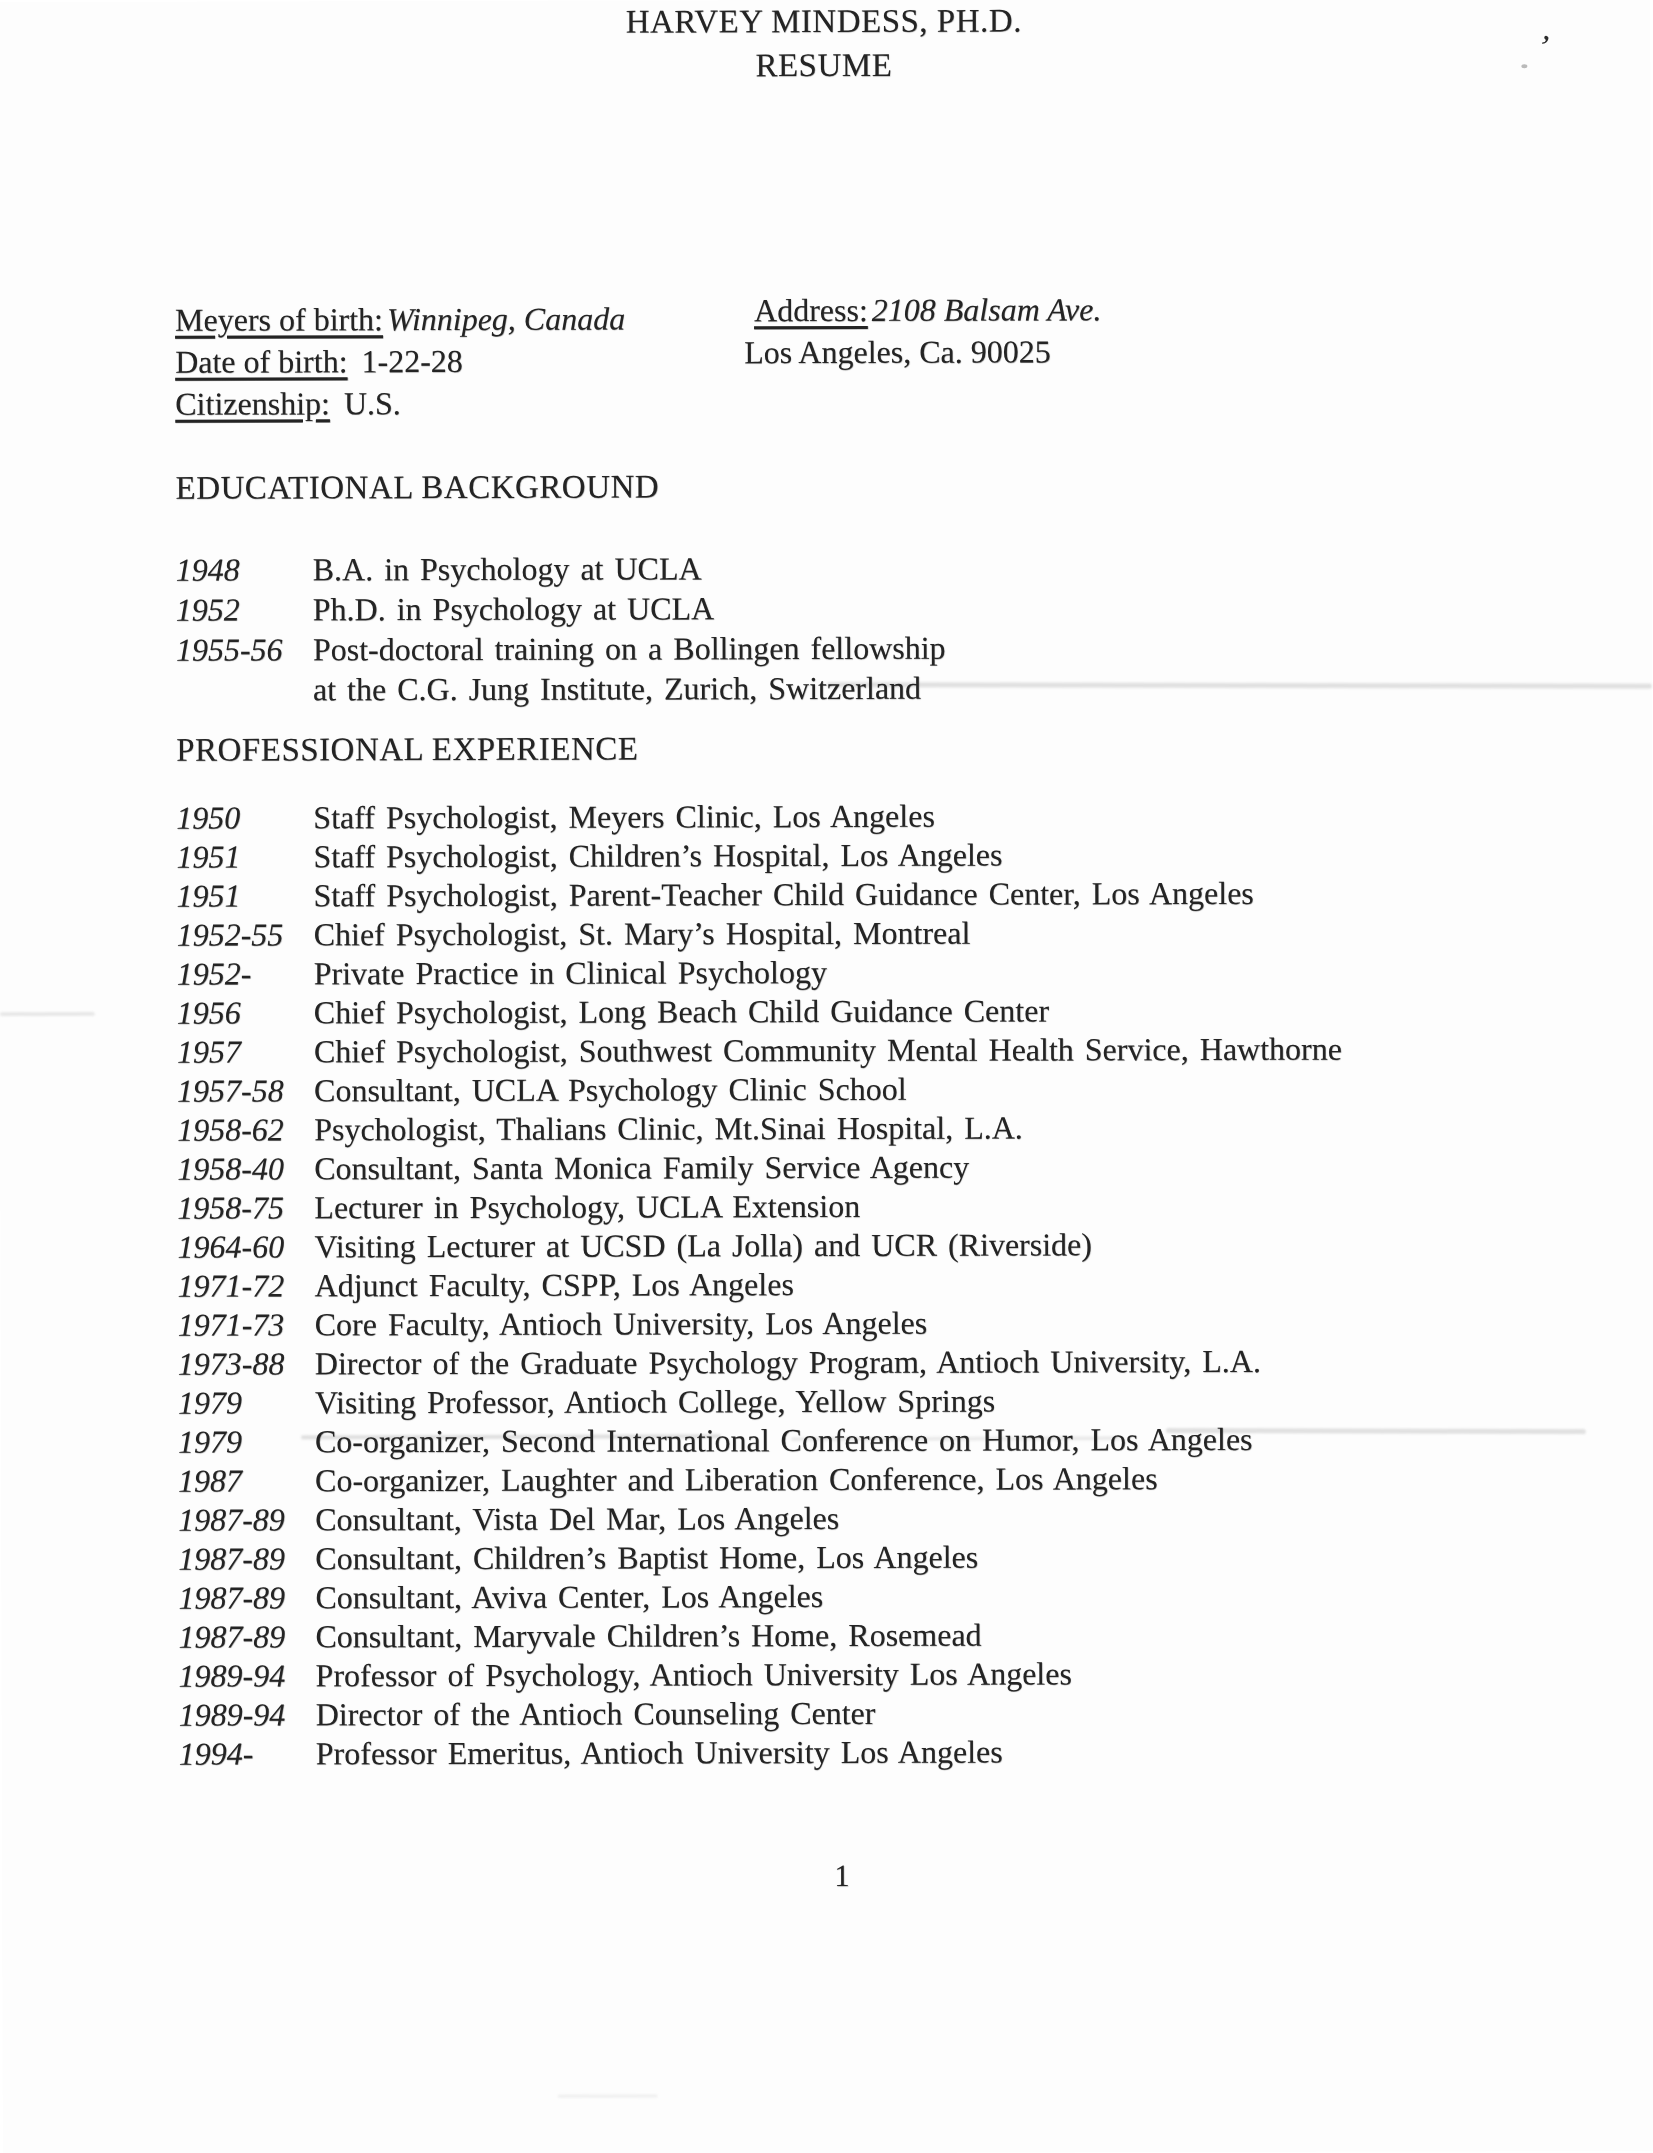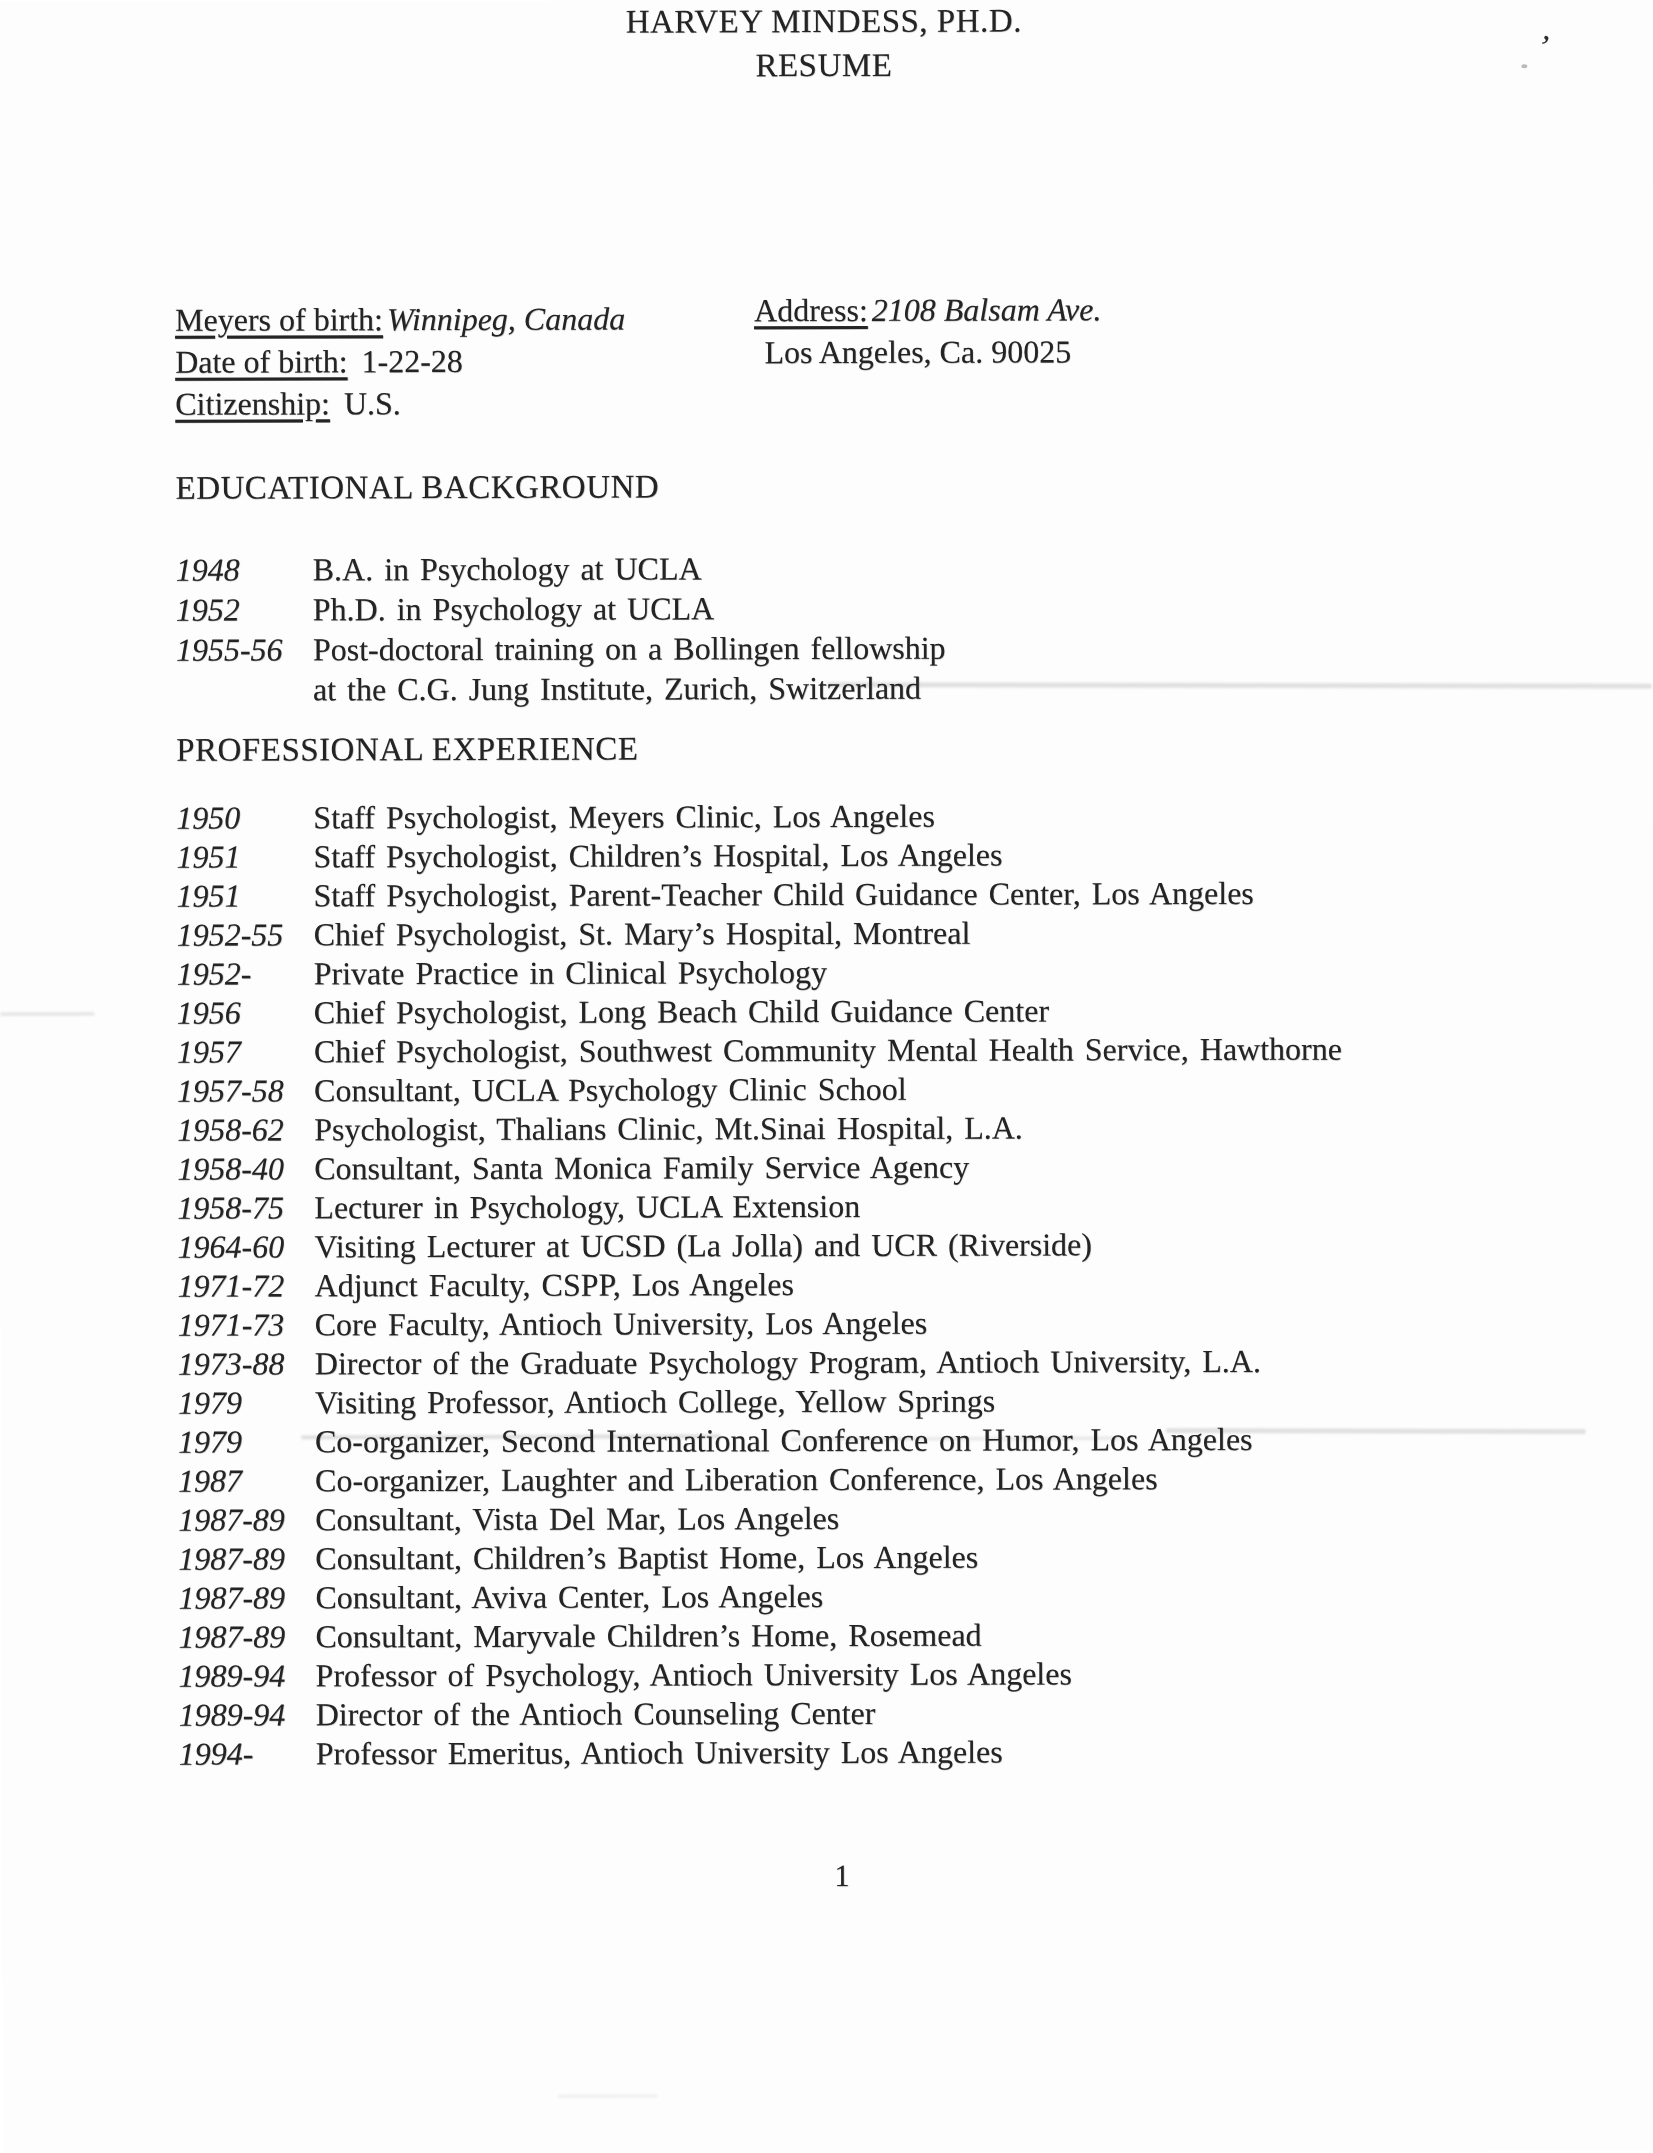--- a/index.html
+++ b/index.html
@@ -22,21 +22,21 @@
   .doc-title   { font-size: 33px; line-height: 42px; letter-spacing: 0.5px; }
   .doc-subtitle{ font-size: 33px; line-height: 42px; letter-spacing: 0.5px; margin-top: 2px; }
 
   
   .pi-left  { position: absolute; left: 177px; top: 297px; }
   .pi-right { position: absolute; left: 756px; top: 289px; }
   .pi-row { font-size: 32px; line-height: 42px; white-space: nowrap; }
   .ul { text-decoration: underline; text-decoration-thickness: 2.5px; text-underline-offset: 5px; }
   .pi-val { margin-left: 14px; text-align: right; }
   .pi-val-tight { margin-left: 4px; font-style: italic; }
-  .shift-left { position: relative; left: -10px; text-align: center; }
+  .shift-left { position: relative; left: -10px; }
 
   
   .section-heading {
     position: absolute; left: 177px;
     font-size: 33px; line-height: 40px; letter-spacing: 0.5px; white-space: nowrap;
   }
   .h-edu { top: 466px; }
   .h-exp { top: 728px; }
 
   

